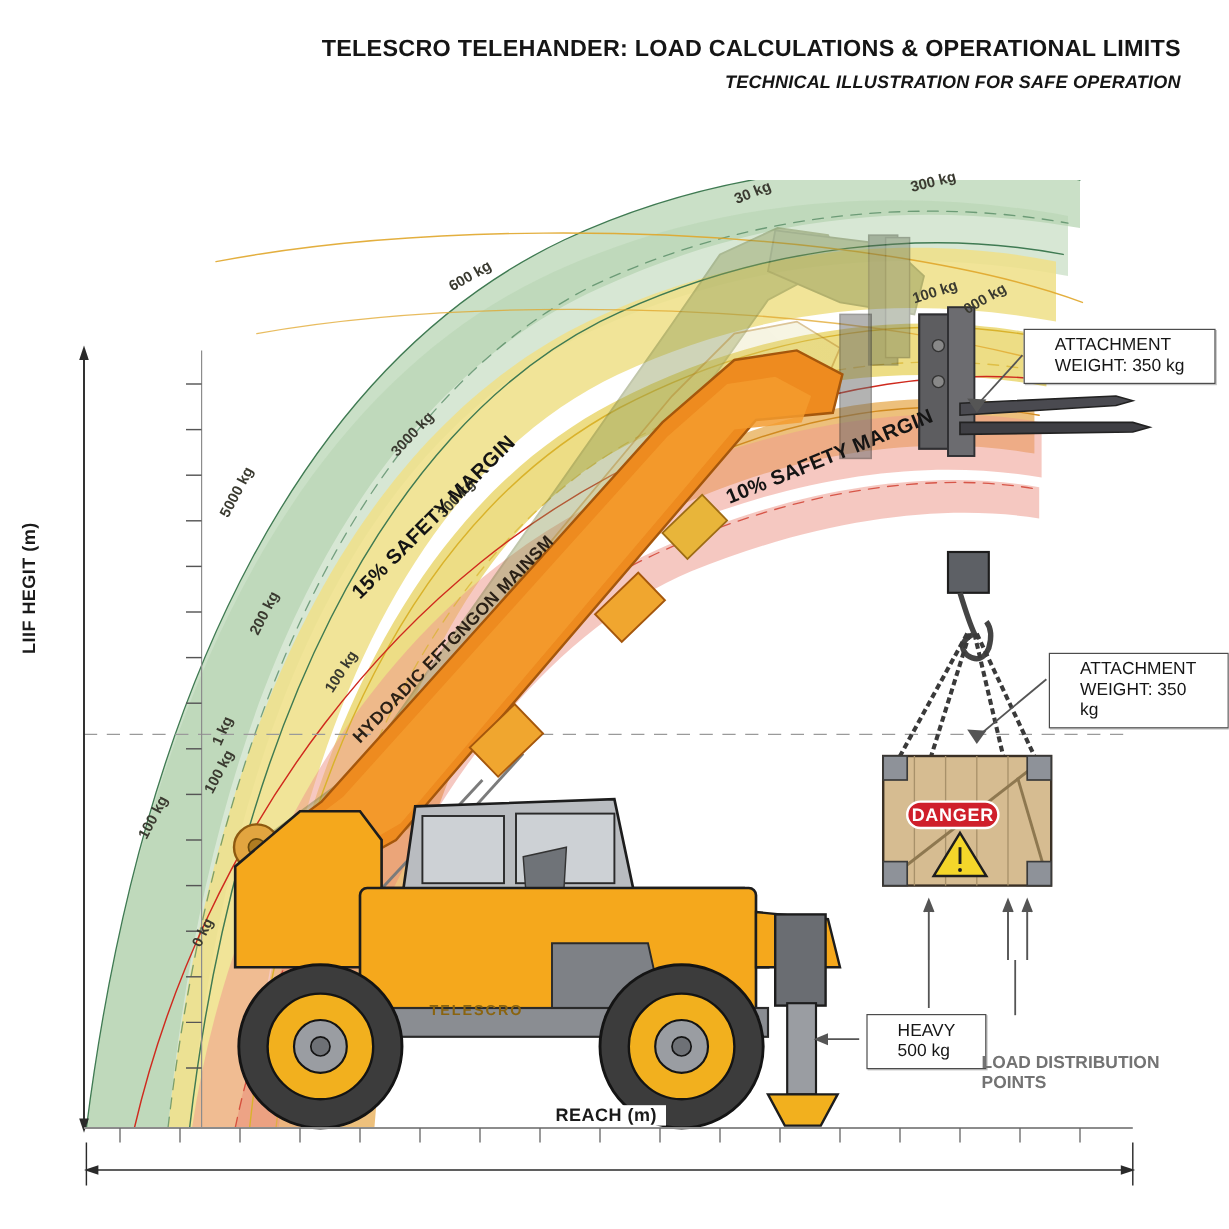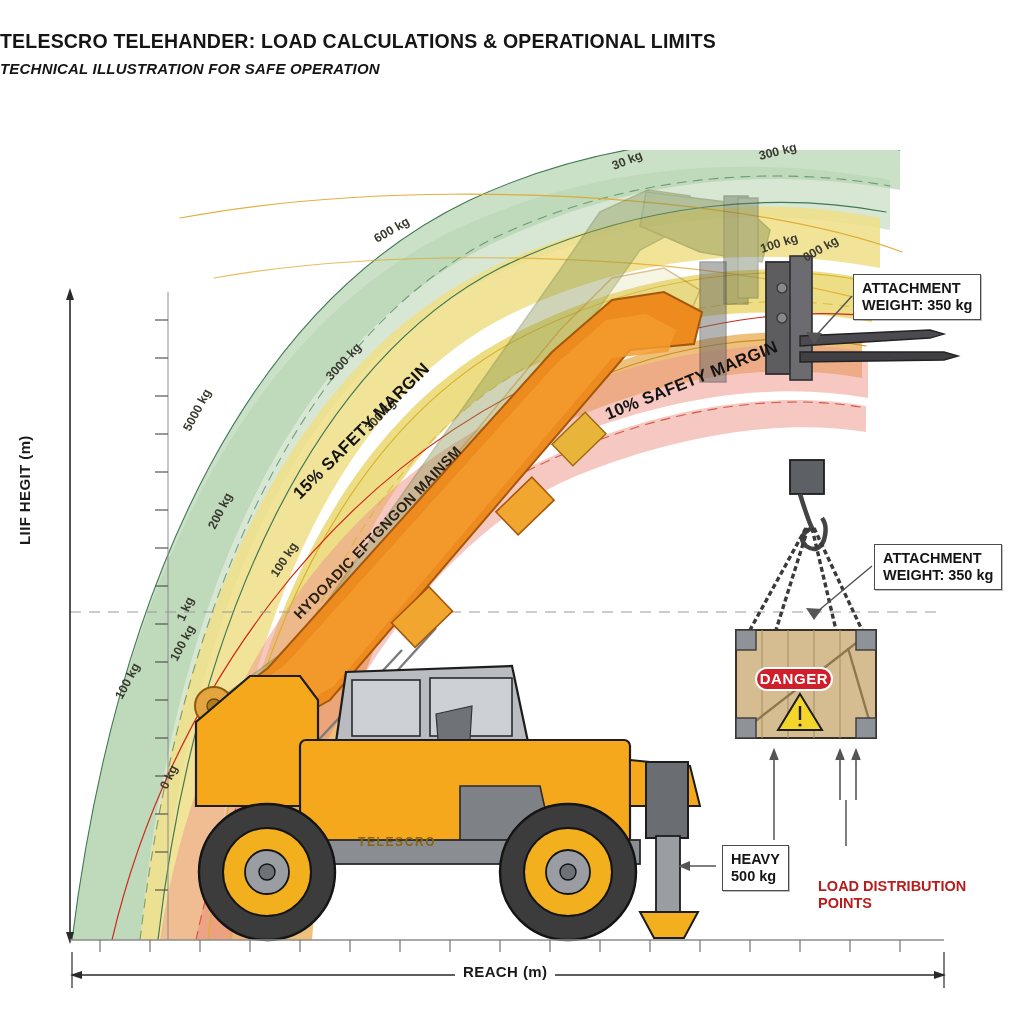--- a/index.html
+++ b/index.html
@@ -1,36 +1,36 @@
 <!DOCTYPE html>
 <html><head>
 <meta charset="utf-8">
 <style>
   html,body{margin:0;padding:0;background:#ffffff;}
   body{width:1024px;height:1024px;overflow:hidden;
        font-family:"Liberation Sans",sans-serif;color:#1a1a1a;}
   #stage{position:relative;width:1024px;height:1024px;background:#fff;}
   #stage svg.layer{position:absolute;left:0;top:0;width:1024px;height:1024px;}
 
-  .ttl{position:absolute;left:0;width:984px;text-align:left;
+  .ttl{position:absolute;left:0;width:984px;text-align:right;
        font-weight:700;letter-spacing:.2px;color:#151515;}
   #title{top:30px;font-size:19.5px;}
   #subtitle{top:60px;font-size:15px;font-style:italic;}
 
   .callout{position:absolute;background:#fff;border:1.3px solid #4c4c4c;
-           padding:5px 8px;font-size:14.5px;line-height:1.18;font-weight:700;
+           padding:5px 25px;font-size:14.5px;line-height:1.18;font-weight:400;
            color:#151515;white-space:pre-line;box-shadow:1px 1px 0 rgba(0,0,0,.25);}
   .plain-label{position:absolute;font-size:14.5px;line-height:1.2;font-weight:600;
-               color:#b91c1c;white-space:pre-line;}
+               color:#737373;white-space:pre-line;}
 
   .axlabel{position:absolute;font-size:15px;font-weight:700;color:#1a1a1a;
            letter-spacing:.4px;}
   #ylab{left:16px;top:545px;transform:rotate(-90deg);transform-origin:left top;
         white-space:nowrap;}
-  #xlab{left:455px;top:963px;background:#fff;padding:0 8px;}
+  #xlab{left:455px;top:921px;background:#fff;padding:0 8px;}
 
   .curvetxt{font-size:12.4px;font-weight:600;fill:#3a3a30;
             font-family:"Liberation Sans",sans-serif;}
   .margintxt{font-size:17px;font-weight:700;fill:#141414;letter-spacing:.3px;
              font-family:"Liberation Sans",sans-serif;}
   .boomtxt{font-size:14.5px;font-weight:700;fill:#2a2016;letter-spacing:.3px;
            font-family:"Liberation Sans",sans-serif;}
   .brandtxt{font-size:12px;font-weight:700;fill:#8a6410;letter-spacing:1.6px;
             font-family:"Liberation Sans",sans-serif;}
   .dangertxt{font-size:15px;font-weight:700;fill:#fff;letter-spacing:.6px;

